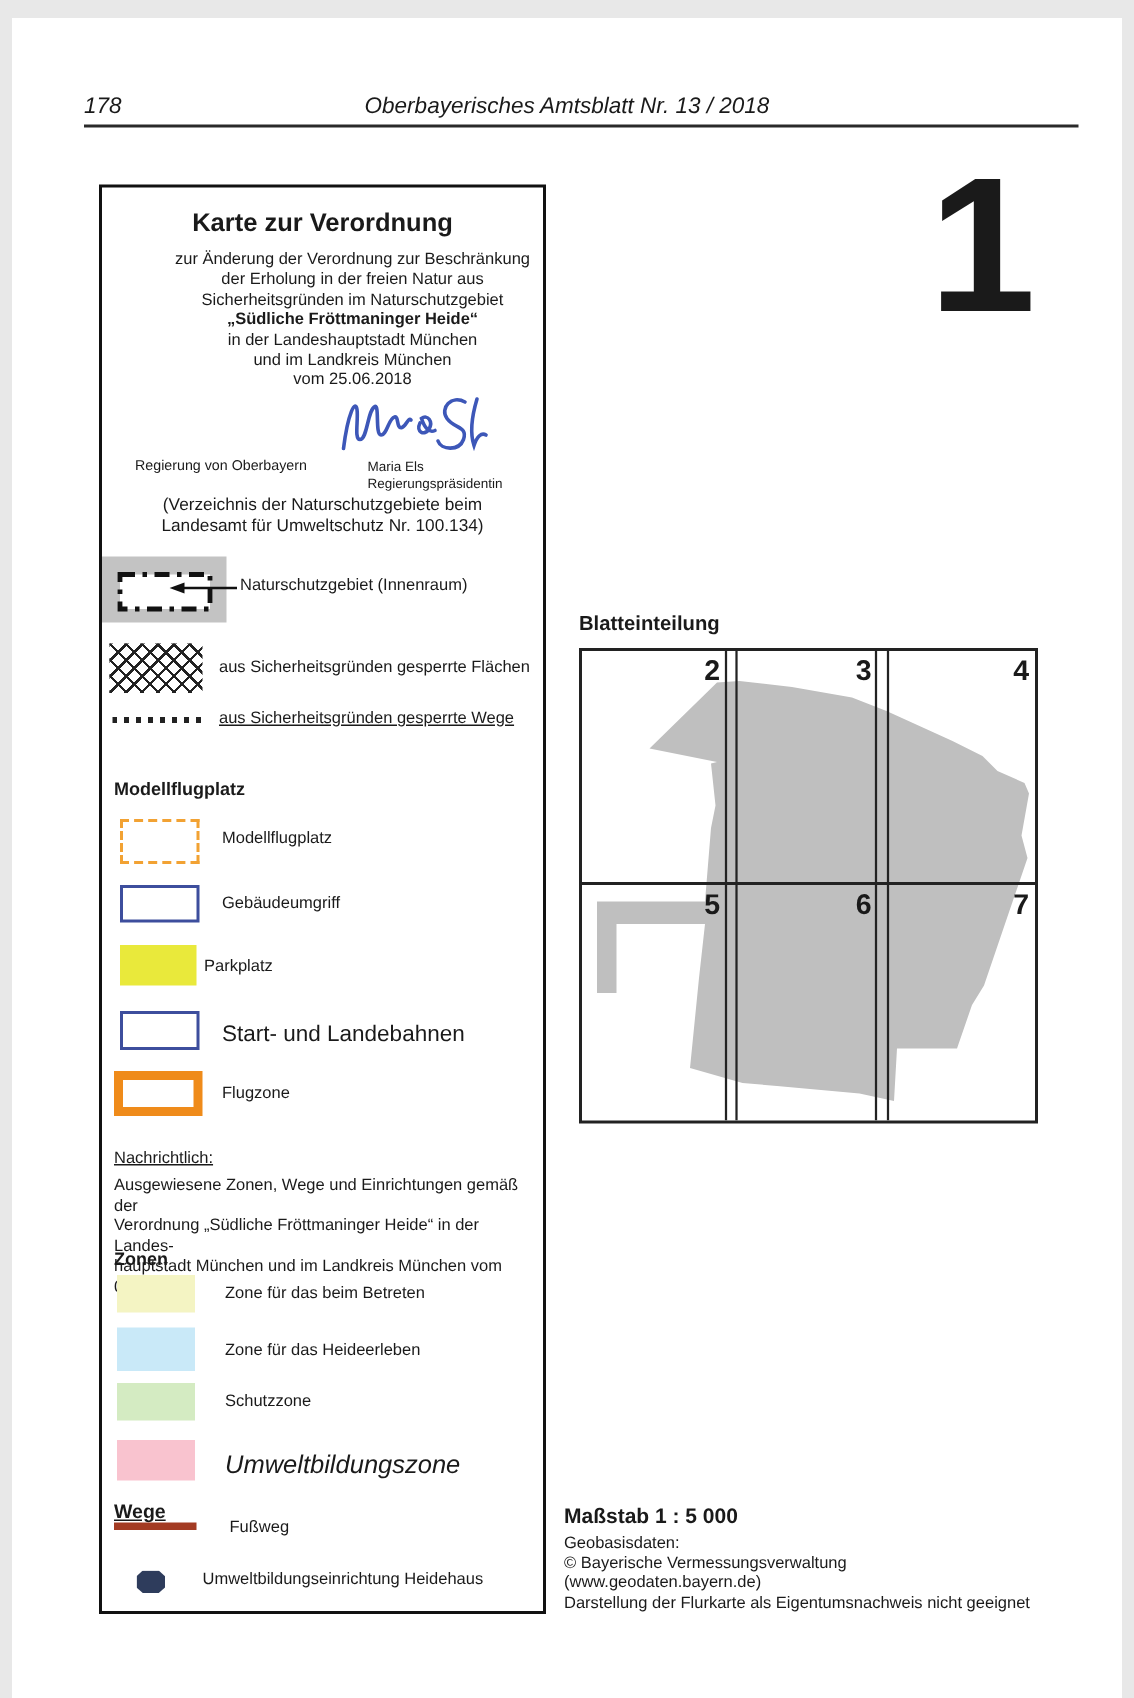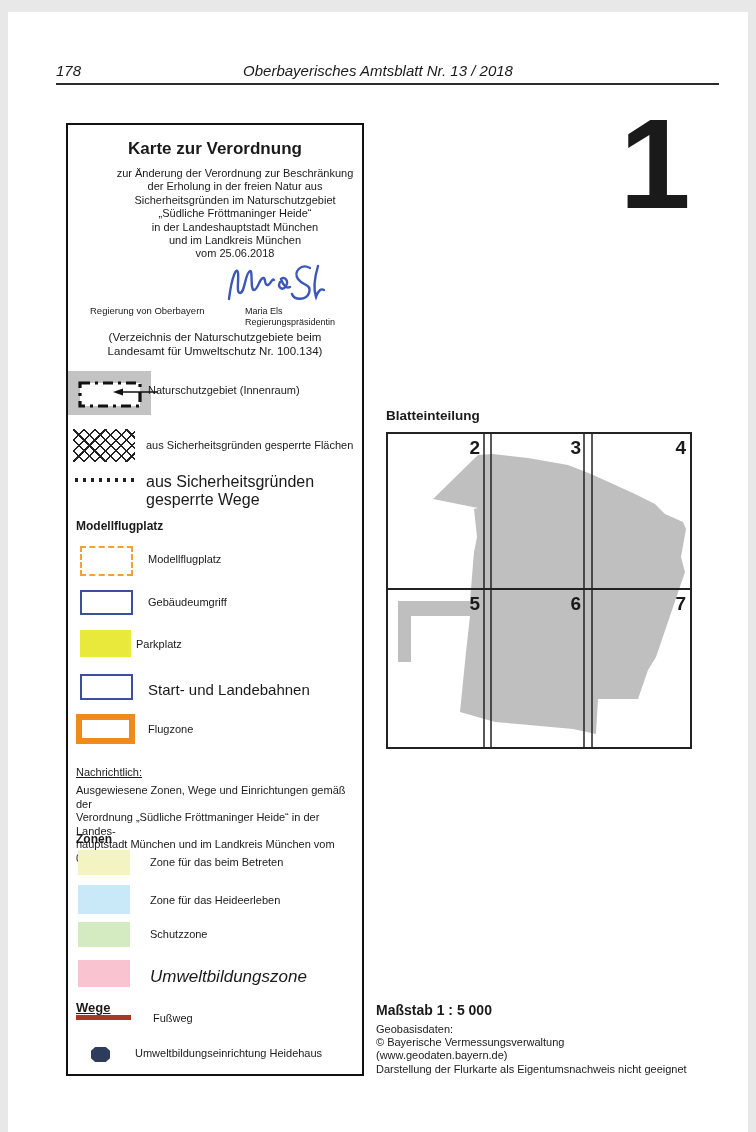--- a/index.html
+++ b/index.html
@@ -14,37 +14,37 @@
   .hdr-title{left:0;right:0;top:50px;text-align:center;font-size:15px;font-style:italic;}
   .hdr-rule{left:48px;top:71px;width:663px;height:2px;background:#2a2a2a;}
   
   .sheet-badge{left:598px;top:88px;width:96px;text-align:center;
     font-size:128px;font-weight:bold;line-height:1;letter-spacing:-2px;}
   
   .legend-box{left:58px;top:111px;width:294px;height:949px;border:2px solid #111;background:#fff;}
   .legend-box .abs{position:absolute;}
   .lg-title{left:0;width:100%;top:14px;text-align:center;font-size:17px;font-weight:bold;}
   .lg-sub{left:0;width:100%;top:42px;text-align:center;font-size:11px;line-height:13.4px;padding-left:20px;}
-  .bold{font-weight:normal;}
+  .bold{font-weight:bold;}
   .lg-authority{left:22px;top:180px;font-size:9.5px;}
   .lg-sig-svg{left:156px;top:136px;}
   .lg-sig-name{left:177px;top:181px;font-size:9px;line-height:11px;}
   .lg-register{left:0;width:100%;top:206px;text-align:center;font-size:11.5px;line-height:13.5px;}
   .sym-gray-bg{left:0;top:246px;width:83px;height:44px;background:#c3c3c3;}
   .sym-dashdot{left:10px;top:256px;}
   .sym-arrow{left:45px;top:262px;}
-  .sym-label-1{left:80px;top:259px;font-size:11px;}
+  .sym-label-1{left:92px;top:259px;font-size:11px;}
   .sym-cross{left:5px;top:304px;width:62px;height:33px;
     background-image:
       repeating-linear-gradient(45deg,#222 0 1.6px,transparent 1.6px 7.5px),
       repeating-linear-gradient(135deg,#222 0 1.6px,transparent 1.6px 7.5px);}
   .sym-label-2{left:78px;top:314px;font-size:11px;}
   .sym-dots{left:7px;top:353px;width:59px;height:3.5px;
     background-image:repeating-linear-gradient(90deg,#222 0 3px,transparent 3px 8px);}
-  .sym-label-3{left:78px;top:348px;font-size:16px;}
+  .sym-label-3{left:78px;top:348px;font-size:11px;text-decoration:underline;}
   .mfp-head{left:8px;top:394px;font-size:12px;font-weight:bold;}
   .mfp-dashed{left:12px;top:421px;width:49px;height:26px;border:2px dashed var(--mfp-dash-orange);background:#fff;}
   .mfp-l0{left:80px;top:428px;font-size:11px;}
   .mfp-blue1{left:12px;top:465px;width:49px;height:21px;border:2px solid var(--umgriff-blue);background:#fff;}
   .mfp-l1{left:80px;top:471px;font-size:11px;}
   .mfp-yellow{left:12px;top:505px;width:51px;height:27px;background:var(--parkplatz-yellow);}
   .mfp-l2{left:68px;top:513px;font-size:11px;}
   .mfp-blue2{left:12px;top:549px;width:49px;height:22px;border:2px solid var(--umgriff-blue);background:#fff;}
   .mfp-l3{left:80px;top:556px;font-size:15px;}
   .mfp-orange{left:8px;top:589px;width:47px;height:18px;border:6px solid var(--flugzone-orange);background:#fff;}

